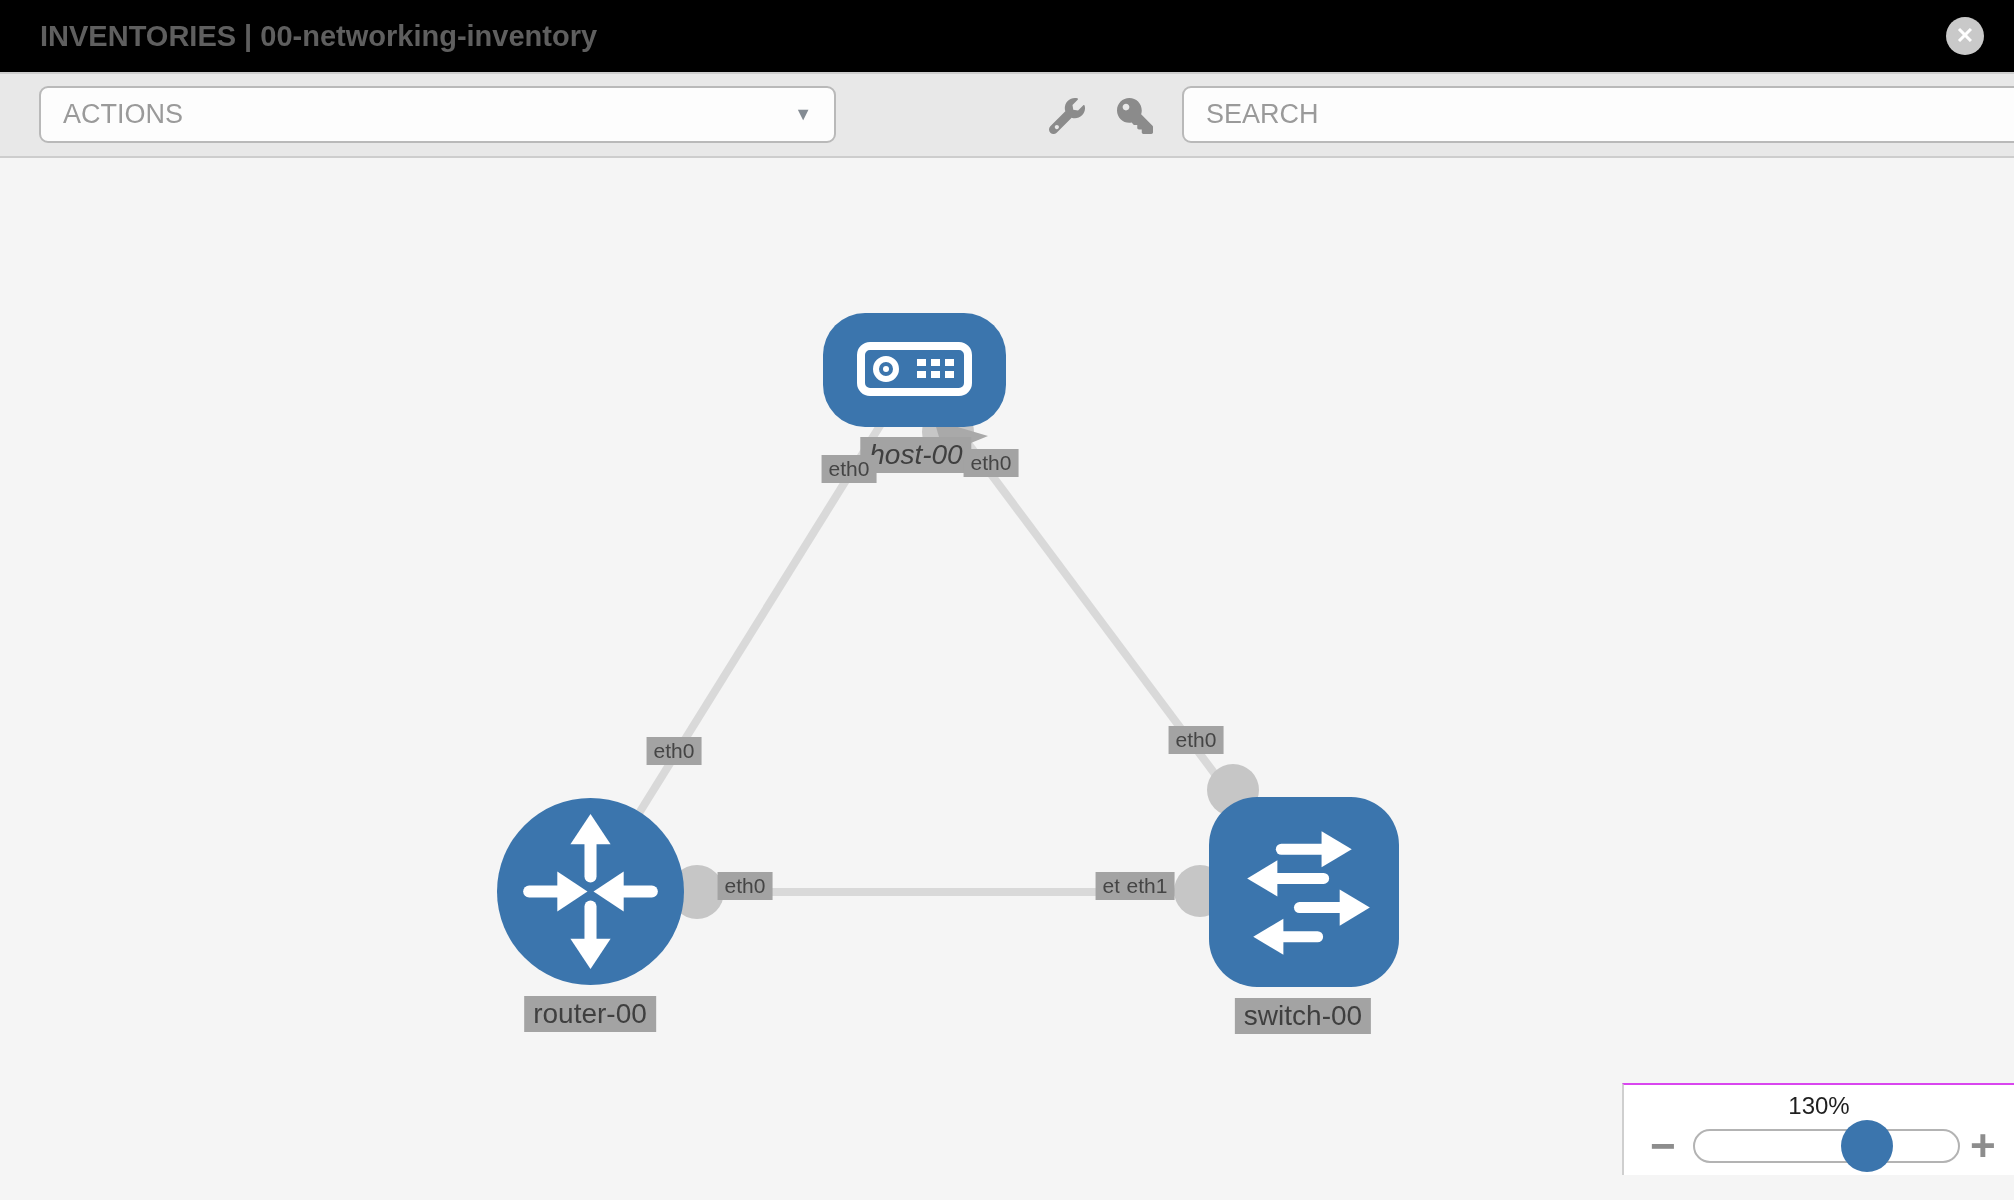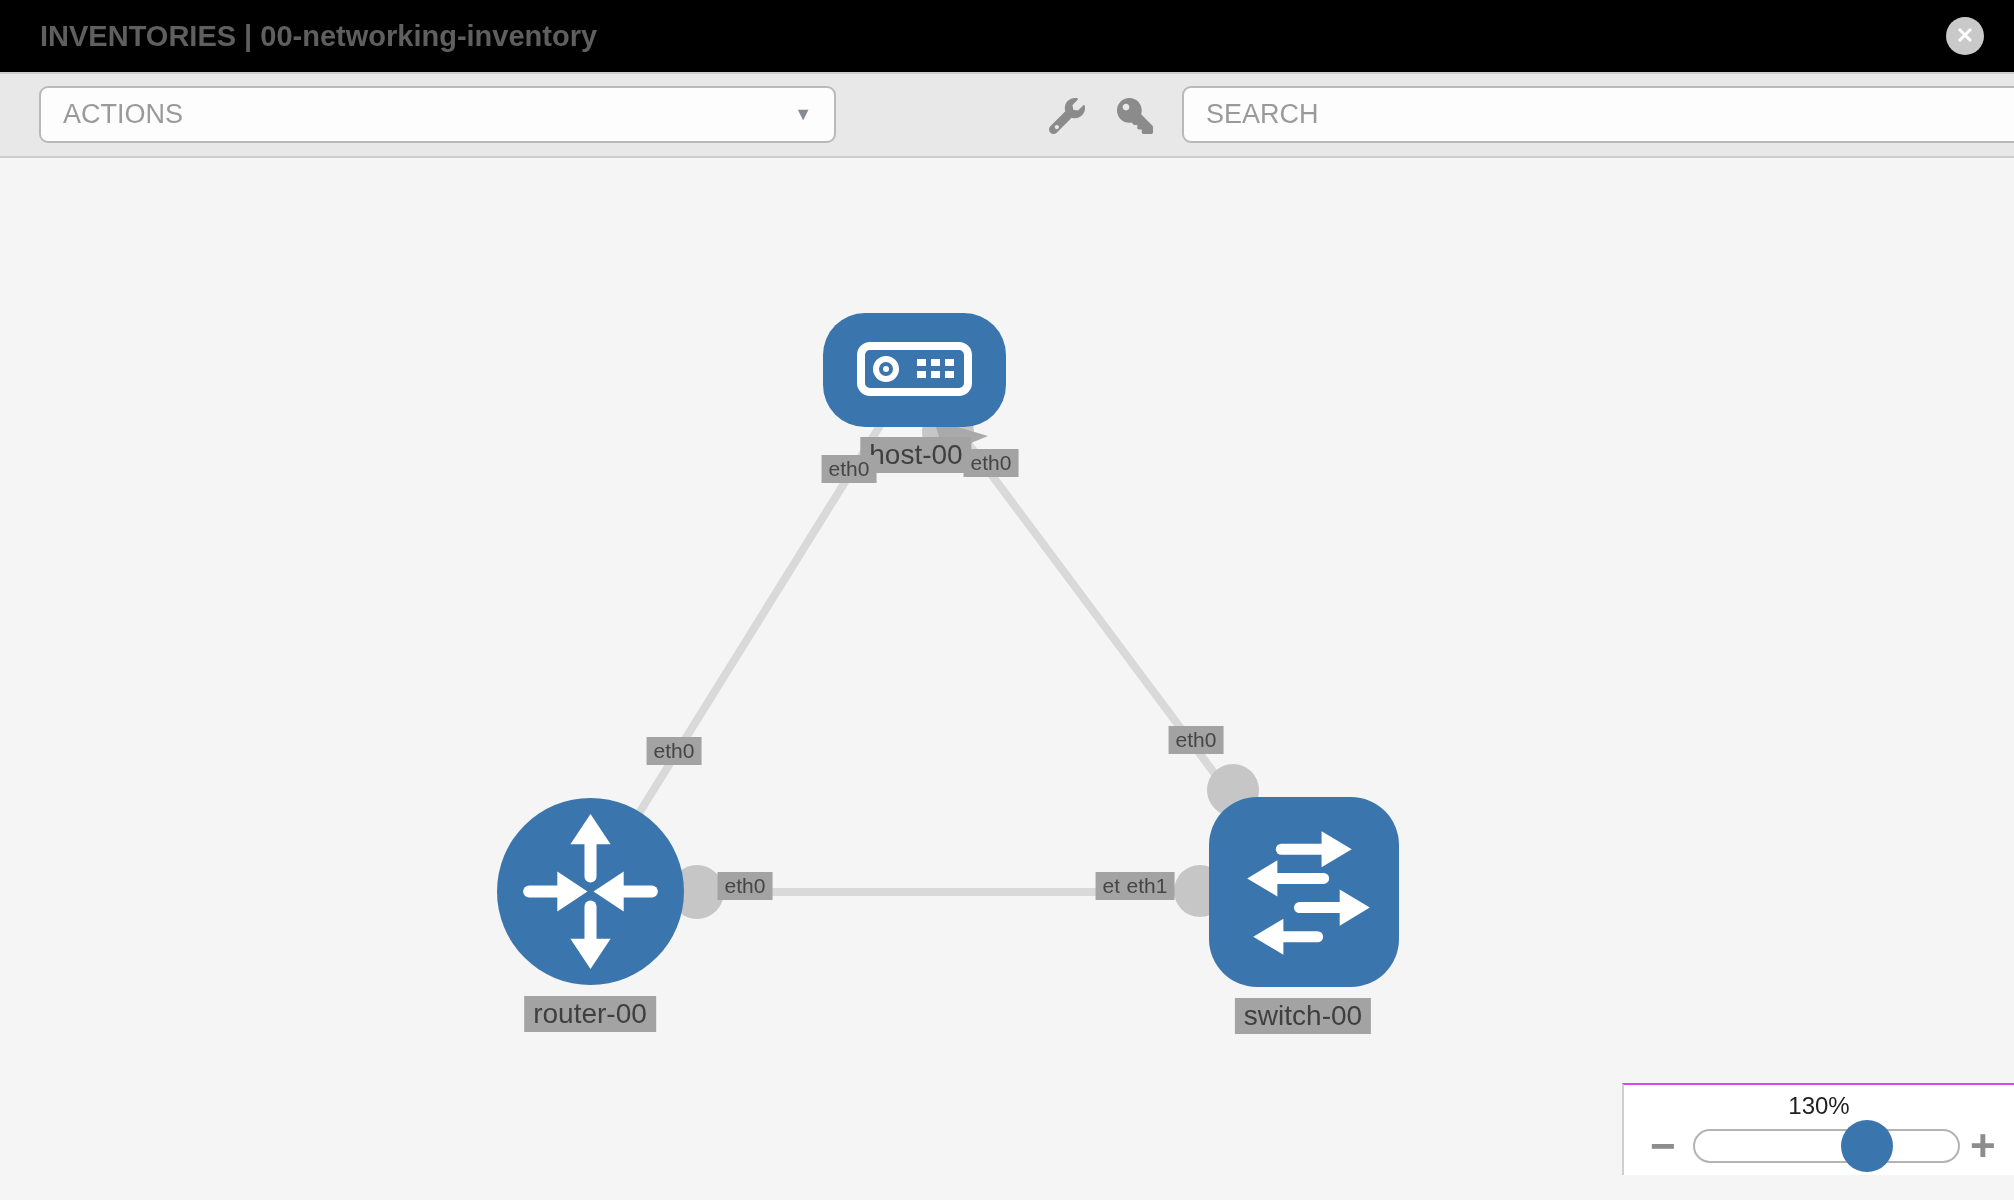--- a/index.html
+++ b/index.html
@@ -35,21 +35,21 @@
   .node { position:absolute; background:#3b75ad; display:flex; align-items:center;
           justify-content:center; cursor:pointer; }
   .node-host   { left:823px;  top:155px; width:183px; height:114px; border-radius:42px; }
   .node-router { left:497px;  top:640px; width:187px; height:187px; border-radius:50%; }
   .node-switch { left:1209px; top:639px; width:190px; height:190px; border-radius:48px; }
 
   .chip { position:absolute; transform:translate(-50%,-50%); background:#a3a3a3;
           padding:2px 7px; font-size:21px; color:#454545; white-space:nowrap; z-index:5; }
   .chip-node { font-size:28px; padding:2px 9px; color:#3f3f3f; }
 
-  .chip-host-label   { left:916px;  top:297px; }
+  .chip-host-label   { left:916px;  top:297px;font-style:italic; }
   .chip-eth-host-l   { left:849px;  top:311px; }
   .chip-eth-host-r   { left:991px;  top:305px; }
   .chip-eth-rdiag    { left:674px;  top:593px; }
   .chip-eth-stop     { left:1196px; top:582px; }
   .chip-eth-horiz    { left:745px;  top:728px; }
   .chip-eth1-back    { left:1123px; top:728px; z-index:5; }
   .chip-eth1-front   { left:1147px; top:728px; z-index:6; }
   .chip-router-label { left:590px;  top:856px; }
   .chip-switch-label { left:1303px; top:858px; }
 

